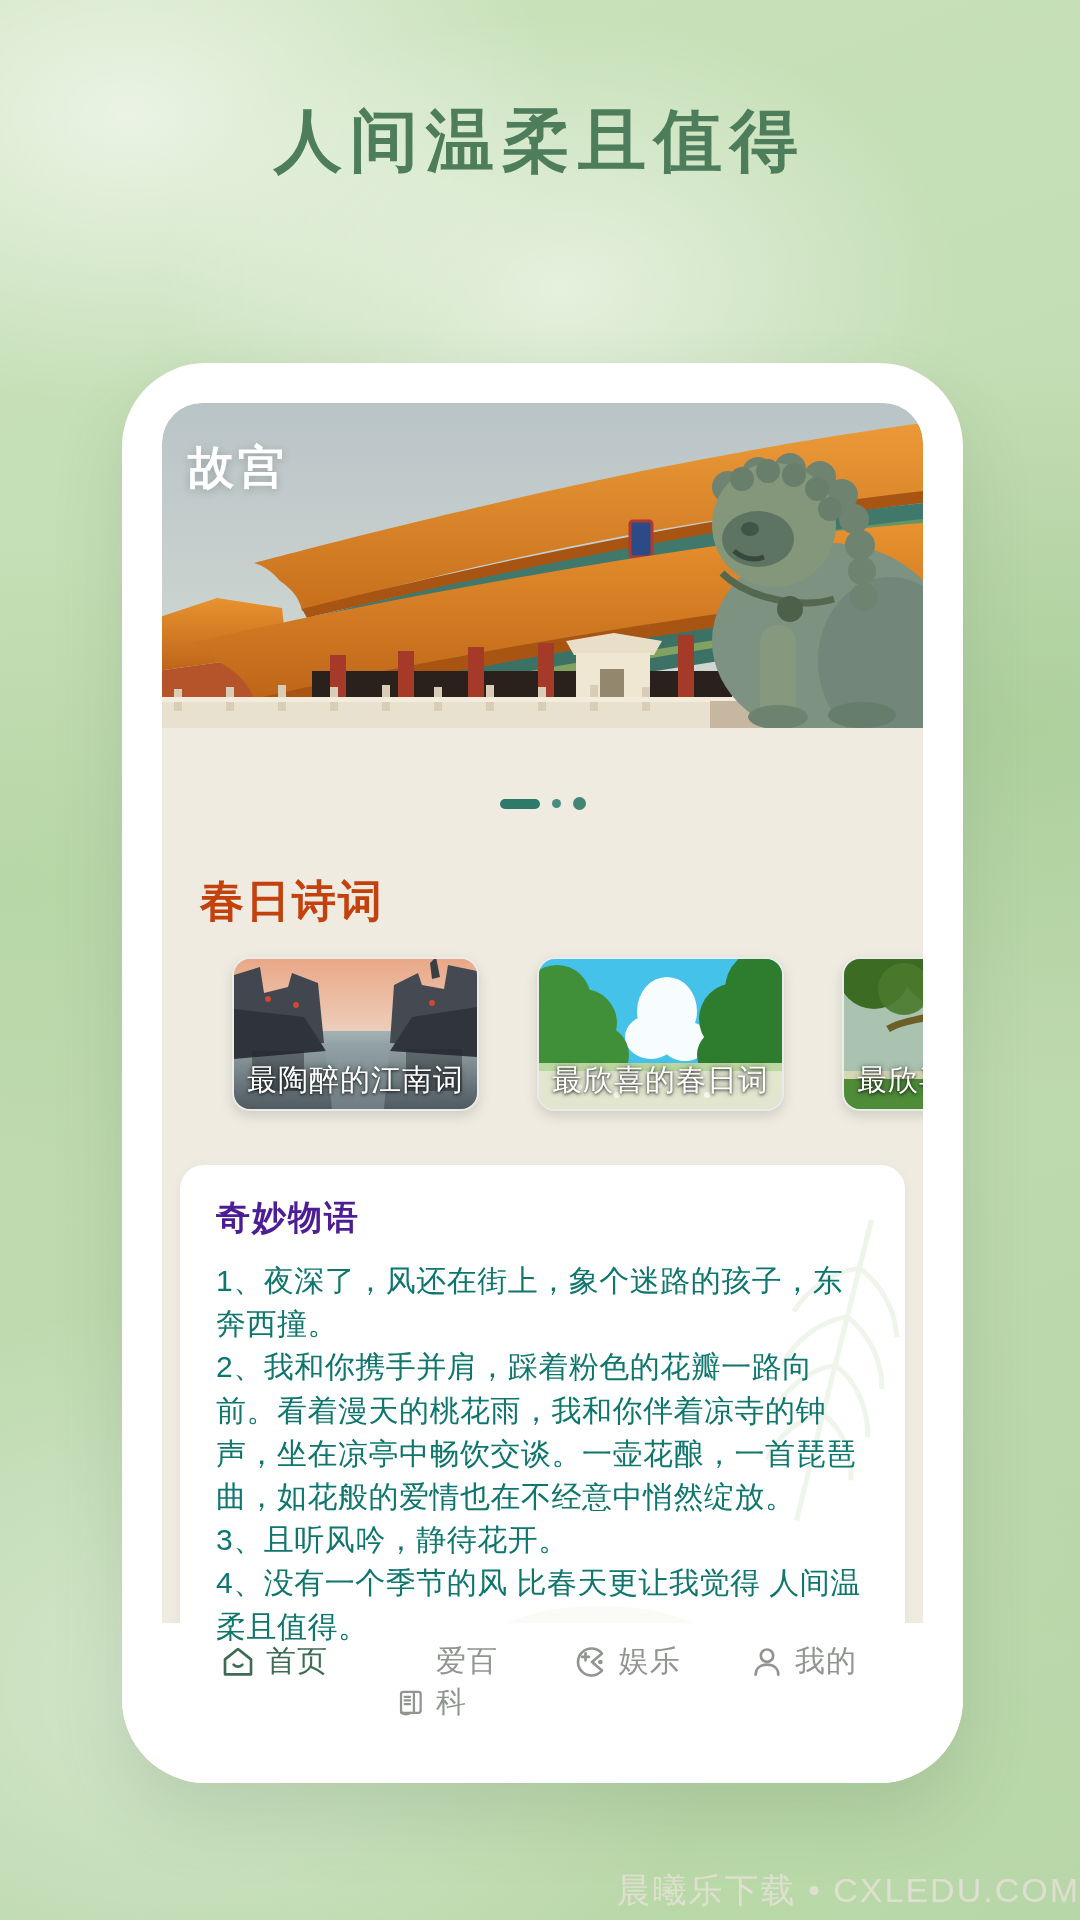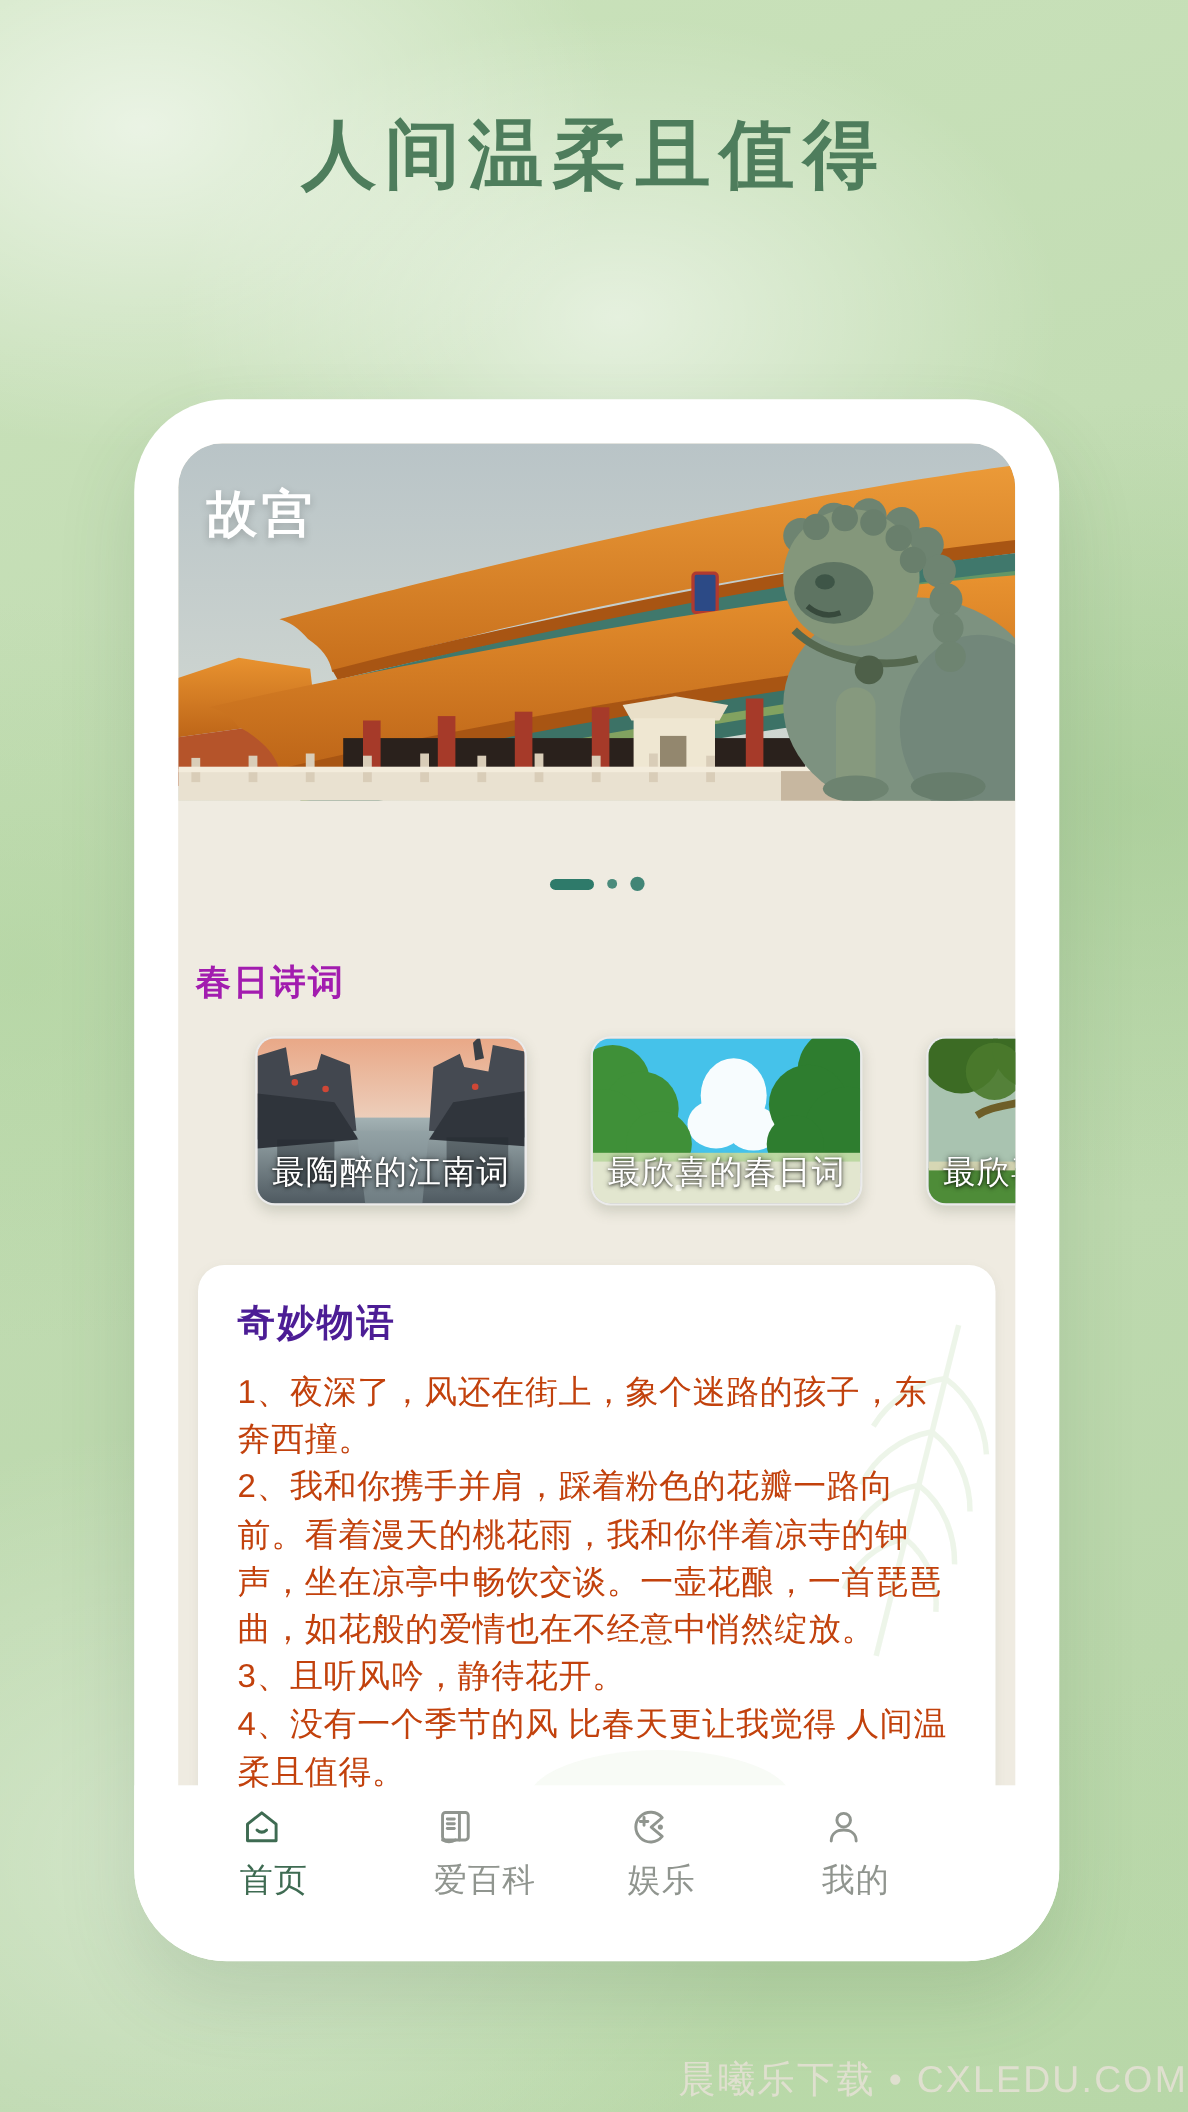--- a/index.html
+++ b/index.html
@@ -44,21 +44,21 @@
   }
   .indicator{
     position:absolute;left:0;right:0;bottom:12px;display:flex;justify-content:center;
     align-items:center;gap:12px;
   }
   .ind-dash{width:40px;height:10px;border-radius:6px;background:#2e7a6a;}
   .ind-dot-s{width:9px;height:9px;border-radius:50%;background:#2e7a6a;opacity:.85;}
   .ind-dot-l{width:13px;height:13px;border-radius:50%;background:#2e7a6a;opacity:.9;}
   
   .section-heading{
-    margin:50px 0 0 16px;font-size:32px;font-weight:700;color:#a21caf;letter-spacing:2px;
+    margin:50px 0 0 38px;font-size:44px;font-weight:700;color:#c2410c;letter-spacing:2px;
   }
   
   .cards-row{display:flex;gap:38px;margin:26px 0 0 50px;width:900px;}
   .poem-card{
     position:relative;flex:0 0 243px;width:243px;height:150px;border-radius:18px;
     overflow:hidden;border:2px solid rgba(255,255,255,.6);
     box-shadow:0 5px 12px rgba(96,106,84,.22);background:#ccc;margin-left:20px;
   }
   .poem-card svg{display:block;width:243px;height:150px;}
   .poem-card-label{
@@ -68,32 +68,32 @@
   }
   
   .content-card{
     position:relative;margin:54px 18px 0 18px;background:#ffffff;border-radius:24px;
     padding:30px 36px 34px 36px;overflow:hidden;
     box-shadow:0 3px 10px rgba(120,125,105,.10);
   }
   .content-card.book{margin-top:52px;height:140px;}
   .card-title{font-size:34px;font-weight:700;color:#4c1d95;letter-spacing:2px;margin:0 0 18px 0;}
   .magic-text p{
-    margin:0;font-size:30px;color:#c2410c;line-height:144%;letter-spacing:.5px;
+    margin:0;font-size:30px;color:#0f766e;line-height:144%;letter-spacing:.5px;
     position:relative;z-index:1;
   }
   .leaf-mark{position:absolute;right:-14px;top:40px;opacity:.45;z-index:0;}
   .leaf-mark2{position:absolute;left:40%;bottom:-30px;opacity:.30;z-index:0;}
   
   .bottom-nav{
     position:absolute;left:0;right:0;bottom:0;height:142px;background:#ffffff;
     display:flex;justify-content:space-between;align-items:flex-start;
     padding:18px 96px 0 96px;
   }
-  .nav-item{display:flex;flex-direction:column;align-items:flex-start;gap:8px;width:120px;color:#90958f;}
+  .nav-item{display:flex;flex-direction:row;align-items:flex-end;gap:8px;width:120px;color:#90958f;}
   .nav-item.active{color:#3e6b52;}
   .nav-item svg{width:40px;height:40px;}
   .nav-label{font-size:30px;letter-spacing:1px;}
   
   .watermark{
     position:absolute;left:0;top:1868px;width:1080px;text-align:right;
     font-size:34px;letter-spacing:2px;color:rgba(255,230,238,.55);font-weight:500;
   }
 </style>
 </head>

